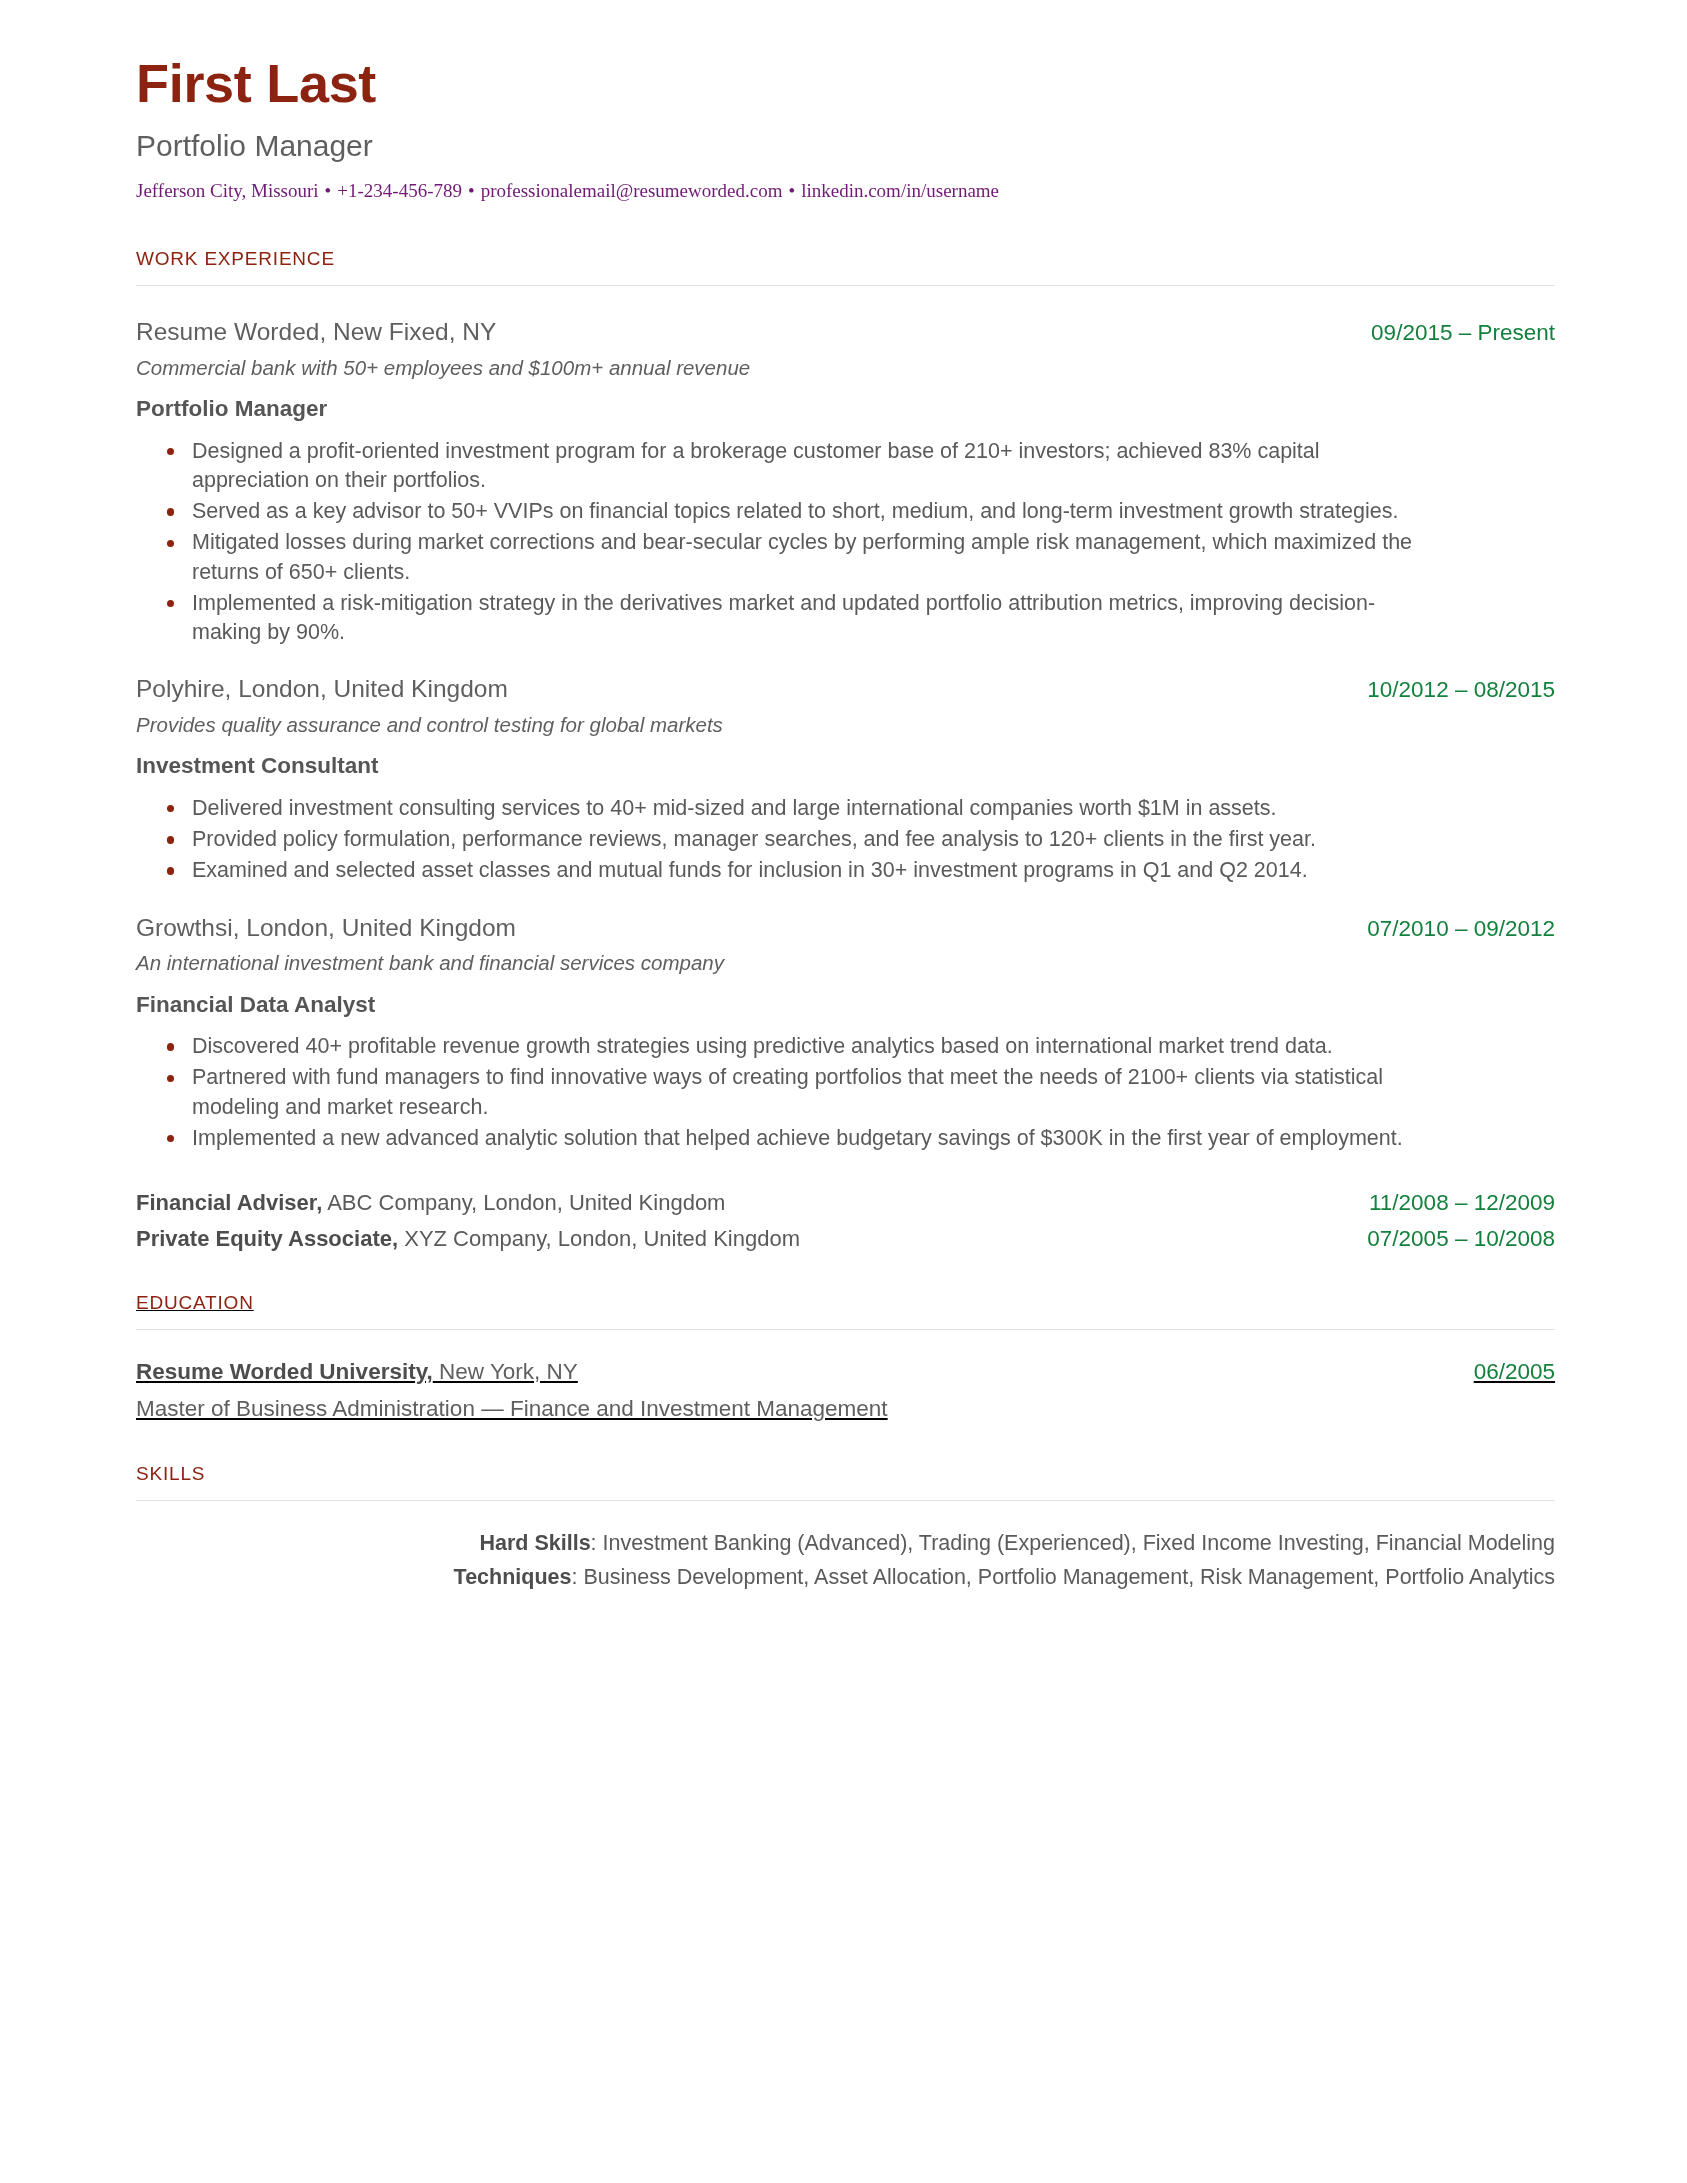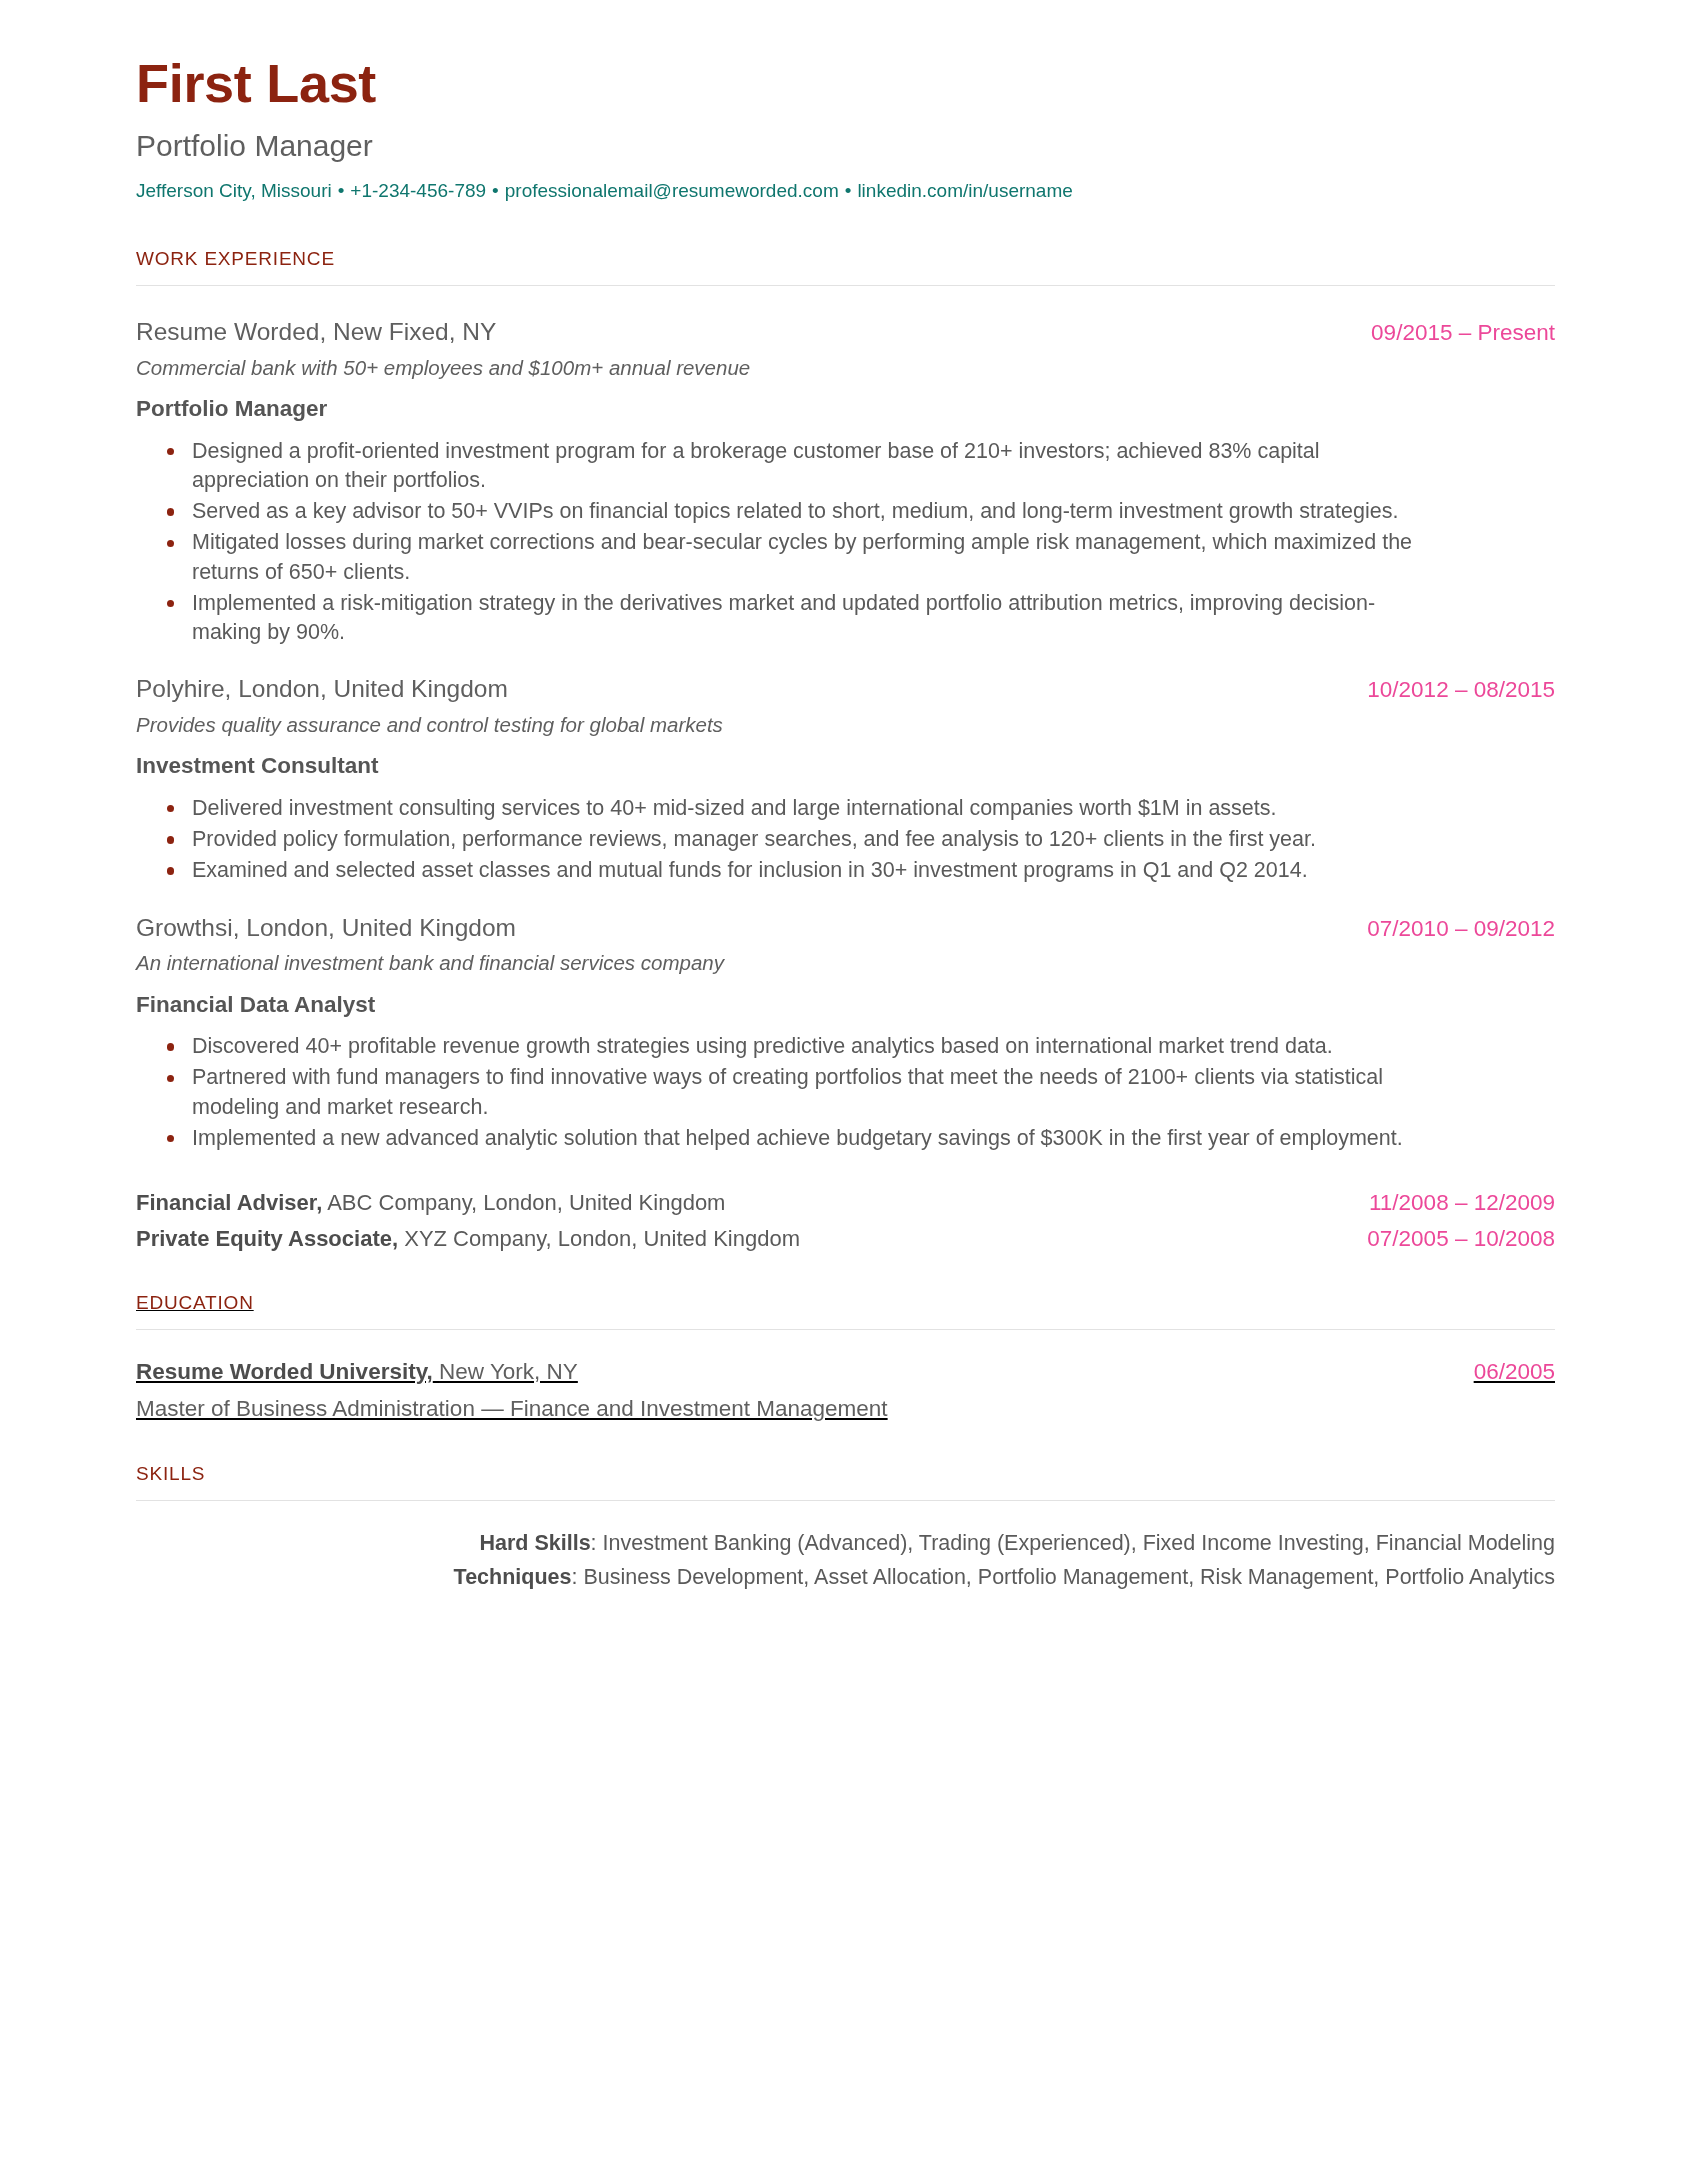--- a/index.html
+++ b/index.html
@@ -34,24 +34,25 @@
   }
   .headline {
     font-size: 30px;
     font-weight: normal;
     color: #5f5f5f;
     line-height: 1.1;
     margin: 0 0 17px 0;
   }
   .contact-line {
     font-size: 19px;
-    color: #0f766e;
+    color: #701a75;
     line-height: 1.25;
     margin: 0 0 0 0;
     white-space: nowrap;
+    font-family: Liberation Serif, serif;
   }
   .contact-sep { padding: 0 6px; }
 
   
   .section-header {
     font-size: 19px;
     color: #8c2310;
     letter-spacing: 0.8px;
     text-transform: uppercase;
     margin: 0;
@@ -78,21 +79,21 @@
     width: 100%;
   }
   .company {
     font-size: 24.5px;
     color: #5f5f5f;
     line-height: 1.15;
     font-weight: normal;
   }
   .dates {
     font-size: 22.5px;
-    color: #ec4899;
+    color: #15803d;
     font-weight: normal;
     white-space: nowrap;
     line-height: 1.15;
   }
   .company-desc {
     font-size: 20.5px;
     font-style: italic;
     color: #5f5f5f;
     line-height: 1.25;
     margin-top: 8.6px;

